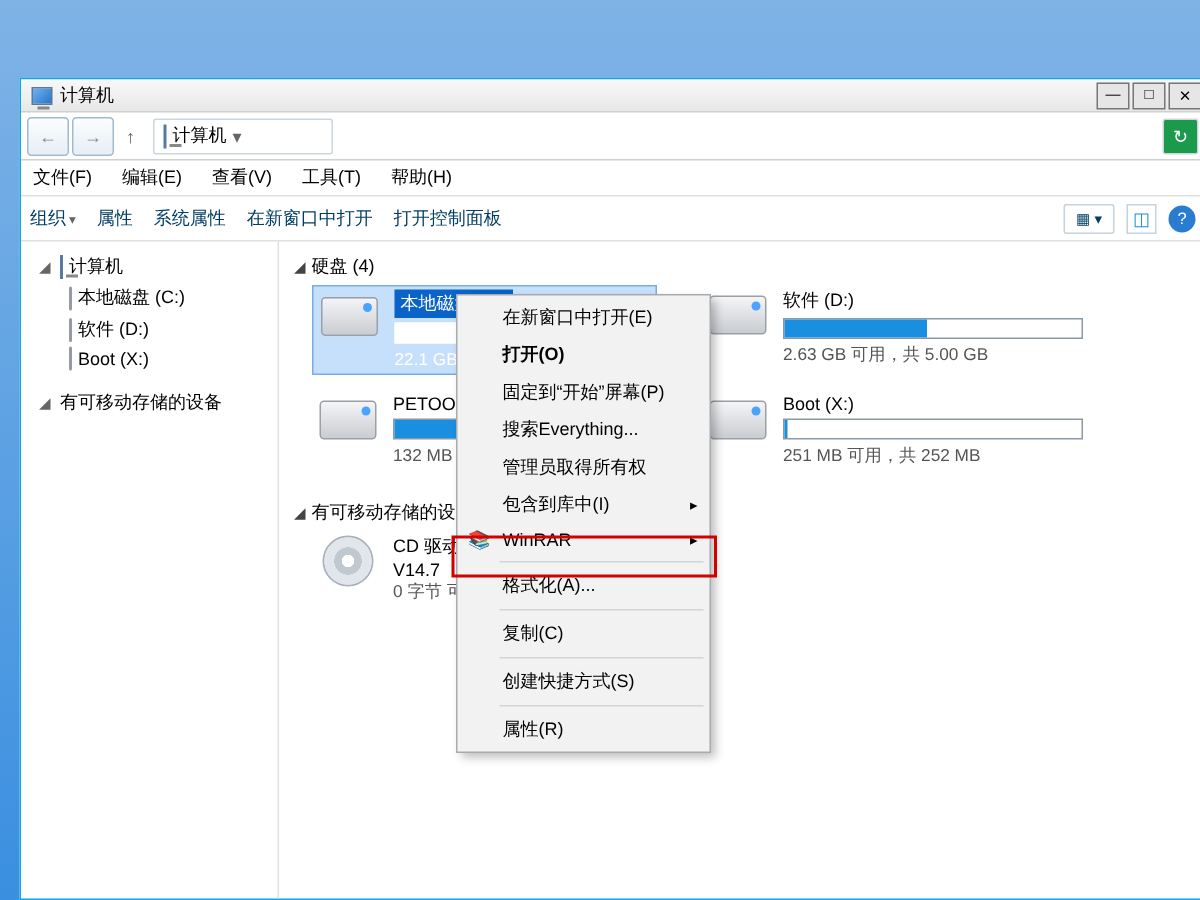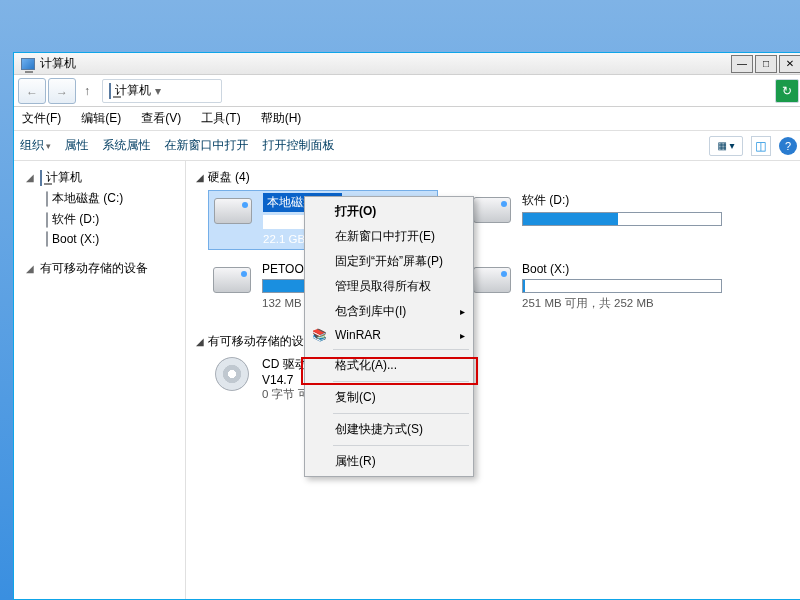--- a/index.html
+++ b/index.html
@@ -160,20 +160,21 @@
         </div>
         <div class="drive">
           <div class="driveicon">
               <div class="hdd"></div>
             </div>
           <div class="dinfo">
             <span class="dlabel">软件 (D:)</span>
             <div class="bar">
                 <div class="barfill" style="width:48%"></div>
               </div>
+            <div class="dstat">2.63 GB 可用，共 5.00 GB</div>
           </div>
         </div>
         <div class="drive" style="width:230px;">
           <div class="driveicon">
               <div class="hdd"></div>
             </div>
           <div class="dinfo">
             <span class="dlabel">PETOOLS</span>
             <div class="bar" style="width:60px;">
                 <div class="barfill" style="width:78%"></div>
@@ -206,28 +207,31 @@
             </div>
           <div class="dinfo">
             <div>CD 驱动器</div>
             <div>V14.7</div>
             <div class="dstat">0 字节 可</div>
           </div>
         </div>
       </div>
 
       <div class="ctxmenu" style="left:118px; top:35px;">
+        <div class="mi">
+            <span>在新窗口中打开(E)</span>
+          </div>
         <div class="mi bold">
             <span>打开(O)</span>
           </div>
         <div class="mi">
-            <span>在新窗口中打开(E)</span>
-          </div>
-        <div class="mi">
             <span>固定到“开始”屏幕(P)</span>
+          </div>
+        <div class="mi">
+            <span>搜索Everything...</span>
           </div>
         <div class="mi">
             <span>管理员取得所有权</span>
           </div>
         <div class="mi">
             <span>包含到库中(I)</span>
             <span class="arrow">▸</span>
           </div>
         <div class="mi">
             <span class="micon">📚</span>

